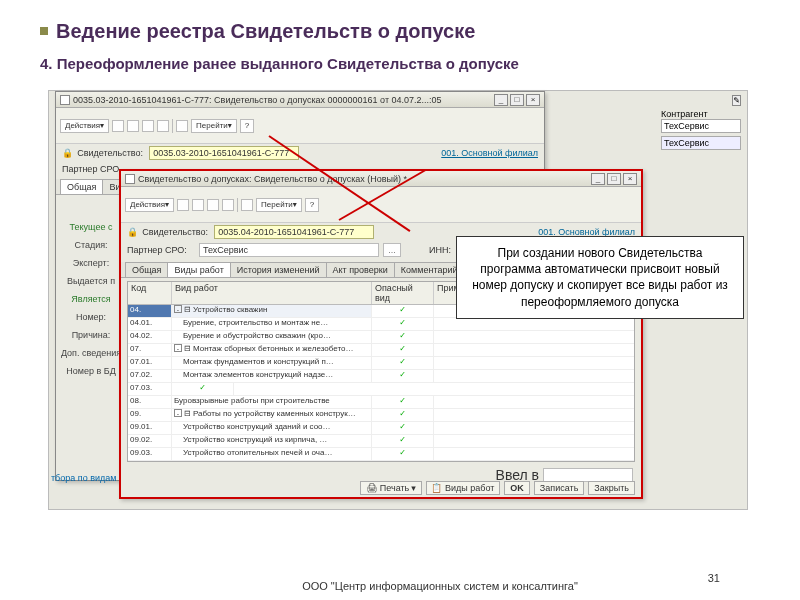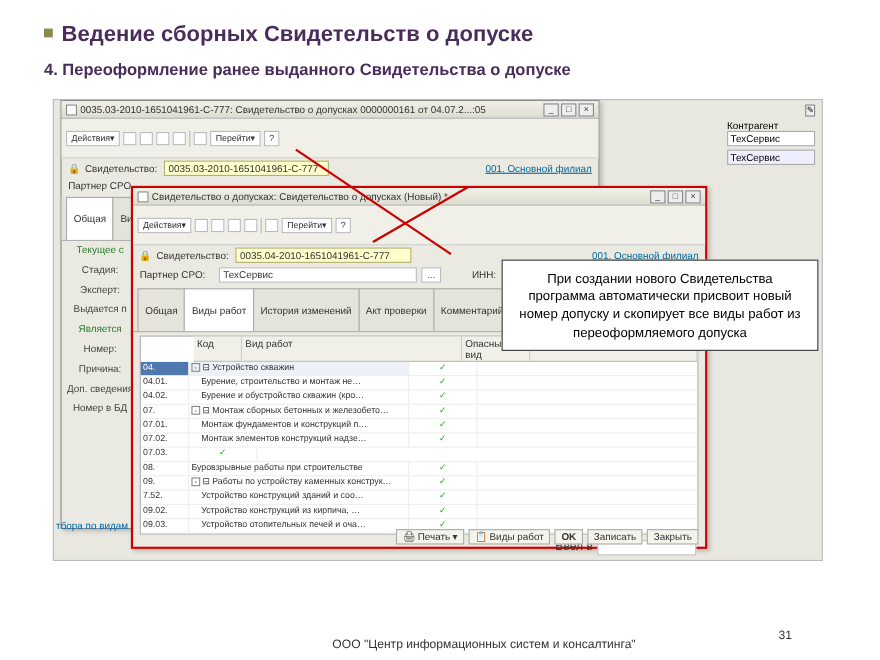--- a/index.html
+++ b/index.html
@@ -20,24 +20,24 @@
   .toolbar { background: #f0f0e8; padding: 2px 4px; display: flex; align-items: center; gap: 3px; border-bottom: 1px solid #ccc; height: 36px; }
   .tb-btn { border:1px solid #bbb; background:#fefefe; padding: 1px 4px; font-size:8px; height:14px; display:flex; align-items:center; }
   .tb-icon { width: 12px; height: 12px; border:1px solid #bbb; background:#fefefe; }
   .tb-sep { width:1px; height:14px; background:#bbb; }
   .form-row { display:flex; align-items:center; padding: 2px 6px; gap:4px; }
   .form-row label { width: 68px; font-size:9px; }
   .yellow-input { background:#ffffcc; border:1px solid #b0b070; padding:1px 3px; flex:0 0 auto; font-size:9px; height:14px; }
   .blue-text { color:#006699; text-decoration: underline; }
   .plain-input { background:#fff; border:1px solid #bbb; padding:1px 3px; font-size:9px; height:14px; }
   .tabs { display:flex; background:#e4e4dc; border-bottom:1px solid #aaa; padding: 0 4px; gap:0; margin-top:3px; font-size:9px; }
-  .tab { padding: 14px 6px; border:1px solid #aaa; border-bottom:none; background:#e4e4dc; margin-right:-1px; }
+  .tab { padding: 2px 6px; border:1px solid #aaa; border-bottom:none; background:#e4e4dc; margin-right:-1px; }
   .tab.active { background:#fff; }
   .grid { background:#fff; border:1px solid #aaa; margin: 3px 6px; }
-  .grid-head { display:flex; background:#f0f0e8; border-bottom:1px solid #bbb;margin-left:48px; }
+  .grid-head { display:flex; background:#f0f0e8; border-bottom:1px solid #bbb; }
   .grid-head div { border-right:1px solid #ccc; padding:1px 3px; font-size:9px; }
   .gh-code{width:44px;} .gh-work{width:200px;} .gh-danger{width:62px;} .gh-note{flex:1;}
   .grid-row { display:flex; border-bottom:1px solid #eee; height:13px; }
   .grid-row.sel .cell-code { background:#5078b0; color:#fff; } .grid-row.sel .cell-work{ background:#eef2f8;}
   .cell-code{width:44px; border-right:1px solid #eee; padding:0 2px; font-size:8px;}
   .cell-work{width:200px; border-right:1px solid #eee; padding:0 2px; font-size:8px; white-space:nowrap; overflow:hidden;}
   .cell-danger{width:62px; border-right:1px solid #eee; text-align:center; font-size:8px; color:#0a0;}
   .cell-note{flex:1;}
   .tree-box{display:inline-block; width:8px; height:8px; border:1px solid #888; font-size:7px; line-height:7px; text-align:center; margin-right:2px;}
   .side-labels { position:absolute; left:4px; top:130px; width:62px; font-size:9px; color:#444;text-align:center; }
@@ -51,21 +51,21 @@
   .sbtn.ok{font-weight:bold;}
   .bottom-filter { position:absolute; left:2px; bottom:26px; color:#0066aa; font-size:9px; }
   .footer { position:absolute; bottom: 8px; width:100%; text-align:center; font-size:11px; color:#333; }
   .page-num { position:absolute; bottom: 16px; right: 80px; font-size:11px; color:#333;}
 </style>
 </head>
 <body>
 
 <div class="slide">
   <div class="title">
-    <span class="bullet"></span><span>Ведение сборных Свидетельств о допуске</span>
+    <span class="bullet"></span><span>Ведение реестра Свидетельств о допуске</span>
   </div>
   <div class="subtitle">4. Переоформление ранее выданного Свидетельства о допуске</div>
 
   <div class="app-area">
 
     <div class="right-panel">
       <div style="text-align:right; margin-bottom:3px;"><span class="win-btn">✎</span></div>
       <div>Контрагент</div>
       <div class="box">ТехСервис</div>
       <div class="box" style="background:#eef;">ТехСервис</div>
@@ -220,40 +220,40 @@
               <div class="cell-danger">✓</div>
               <div class="cell-note"></div>
             </div>
             <div class="grid-row">
               <div class="cell-code">09.</div>
               <div class="cell-work"><span class="tree-box">-</span>⊟ Работы по устройству каменных конструк…</div>
               <div class="cell-danger">✓</div>
               <div class="cell-note"></div>
             </div>
             <div class="grid-row">
-              <div class="cell-code">7.52.</div>
+              <div class="cell-code">09.01.</div>
               <div class="cell-work">&nbsp;&nbsp;&nbsp;&nbsp;Устройство конструкций зданий и соо…</div>
               <div class="cell-danger">✓</div>
               <div class="cell-note"></div>
             </div>
             <div class="grid-row">
               <div class="cell-code">09.02.</div>
               <div class="cell-work">&nbsp;&nbsp;&nbsp;&nbsp;Устройство конструкций из кирпича, …</div>
               <div class="cell-danger">✓</div>
               <div class="cell-note"></div>
             </div>
             <div class="grid-row">
               <div class="cell-code">09.03.</div>
               <div class="cell-work">&nbsp;&nbsp;&nbsp;&nbsp;Устройство отопительных печей и оча…</div>
               <div class="cell-danger">✓</div>
               <div class="cell-note"></div>
             </div>
           </div>
       </div>
-      <div style="display:flex; justify-content:flex-end; padding:2px 8px; font-size:11px;">
+      <div style="display:flex; justify-content:flex-end; padding:2px 8px; font-size:14px;align-items:center;">
         <label style="margin-right:4px;">Ввел в</label>
         <span class="plain-input" style="width:90px;"></span>
       </div>
       <div class="status-row">
         <span style="flex:1"></span>
         <span class="sbtn">🖨 <span>Печать</span> ▾</span>
         <span class="sbtn">📋 <span>Виды работ</span></span>
         <span class="sbtn ok">OK</span>
         <span class="sbtn">Записать</span>
         <span class="sbtn">Закрыть</span>

